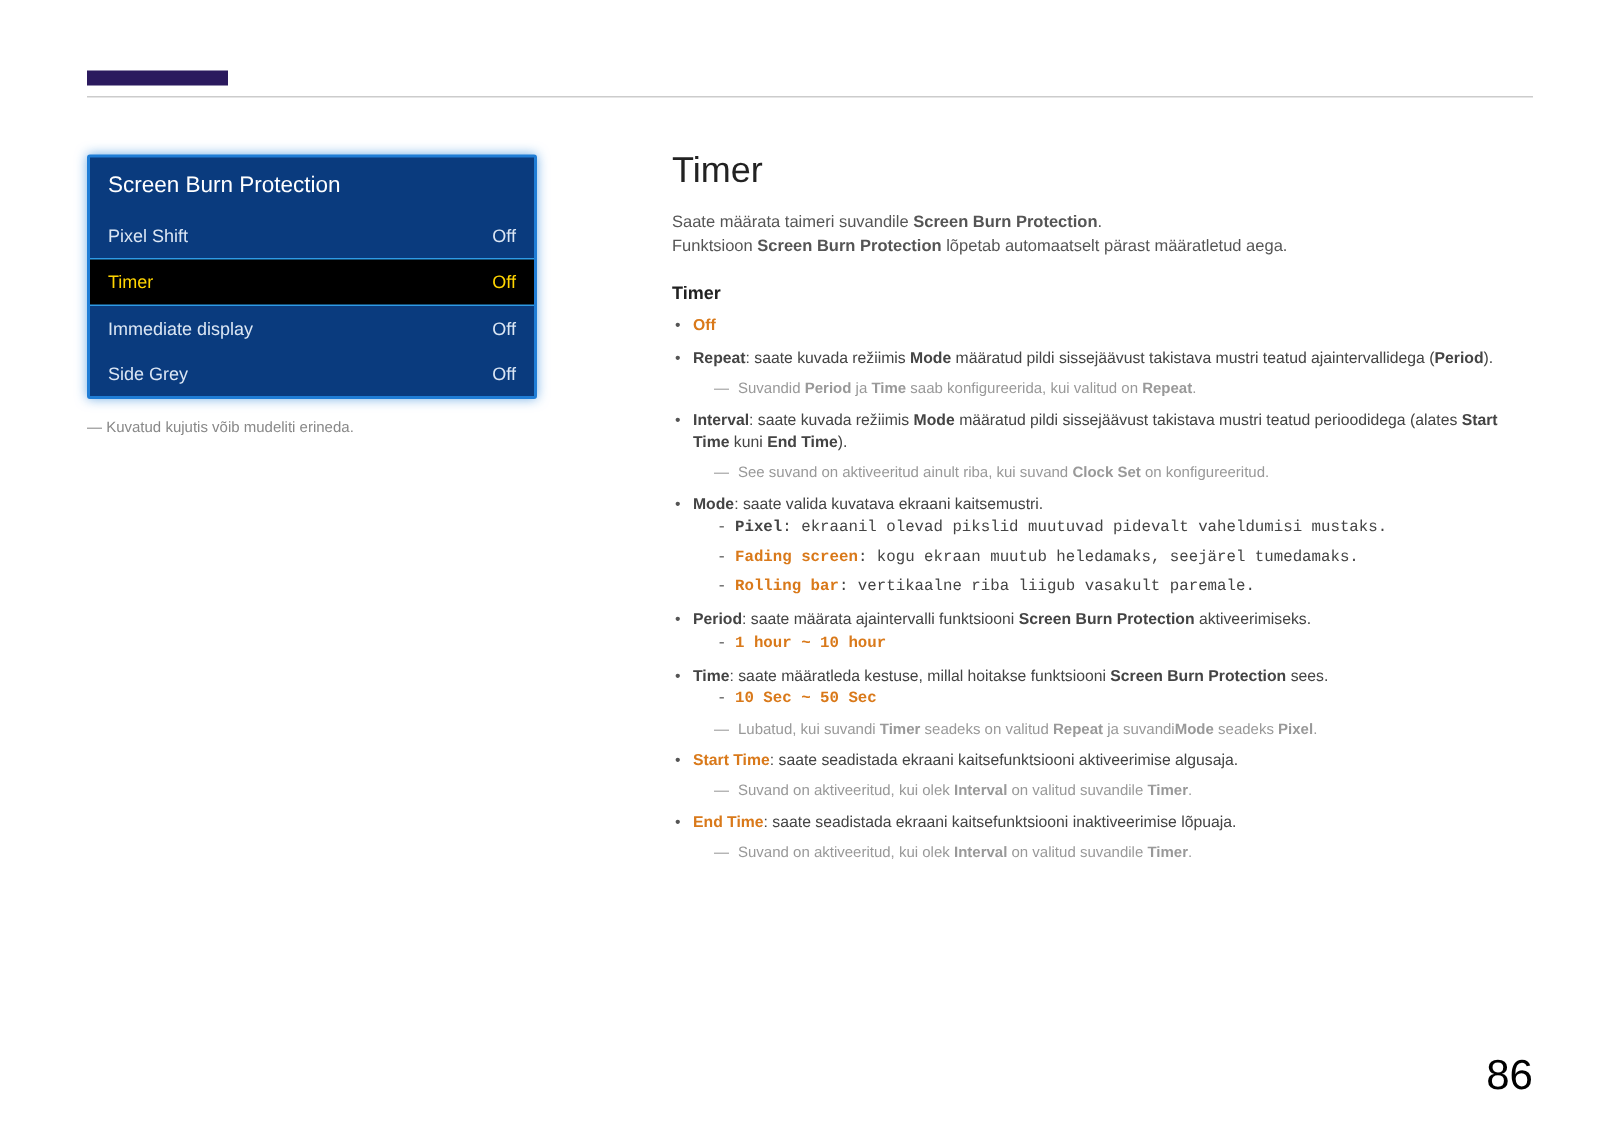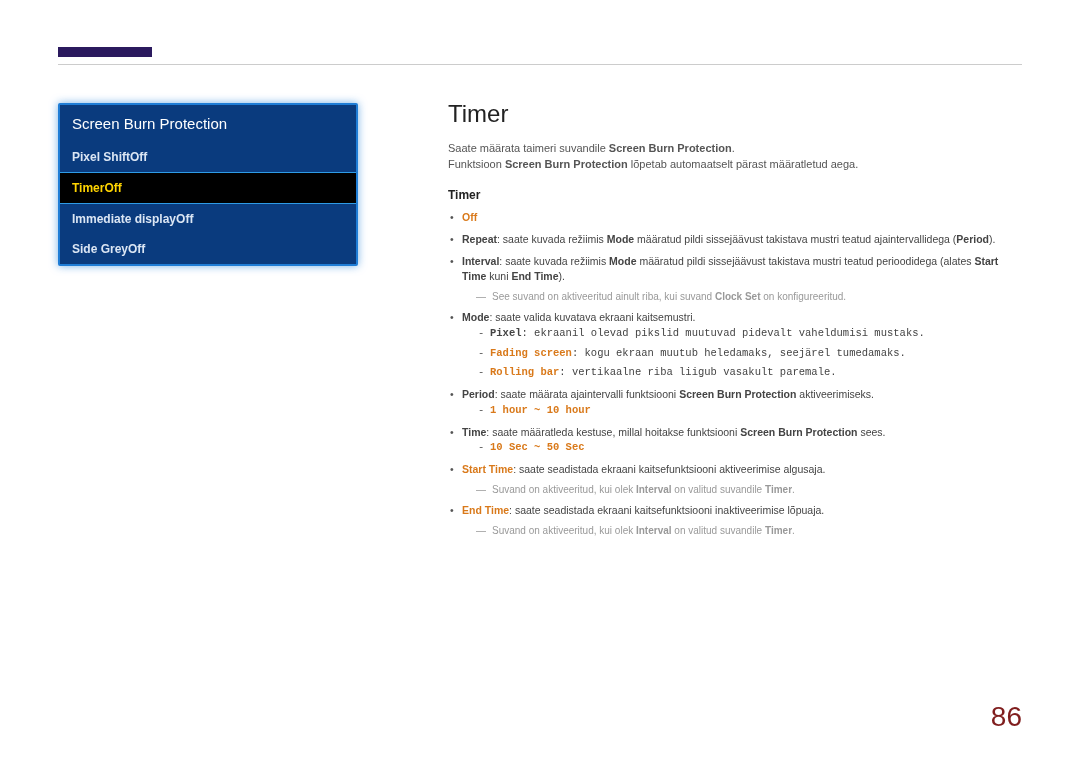--- a/index.html
+++ b/index.html
@@ -42,24 +42,25 @@
   box-shadow: 0 0 8px rgba(30,125,214,0.6);
 }
 .menu-title {
   color: #fff;
   font-size: 15px;
   font-weight: 300;
   padding: 10px 12px 10px 12px;
 }
 .menu-row {
   display: flex;
+  justify-content: space-between;
   padding: 8px 12px;
   color: #dbe6f4;
   font-size: 12px;
-  font-weight: 700;
+  font-weight: 400;
 }
 .menu-row.sel {
   background: #000;
   color: #ffd400;
   border: 1px solid #2e9be6;
   margin: 0 -1px;
 }
 .footnote {
   color: #888;
   font-size: 10px;
@@ -99,21 +100,21 @@
 ul.b2 > li::before { content: "-"; position: absolute; left: -12px; color: #555; }
 
 .bold { font-weight: 700; }
 .orange { color: #d9791a; font-weight: 700; }
 
 .page-num {
   position: absolute;
   right: 58px;
   bottom: 30px;
   font-size: 28px;
-  color: #7f1d1d;
+  color: #000000;
   font-weight: 300;
 }
 </style>
 </head>
 <body>
 
 <div class="top-marker"></div>
 <div class="top-rule"></div>
 
 <div class="left-col">
@@ -129,38 +130,42 @@
     </div>
     <div class="menu-row">
       <span>Immediate display</span>
       <span>Off</span>
     </div>
     <div class="menu-row">
       <span>Side Grey</span>
       <span>Off</span>
     </div>
   </div>
+  <div class="footnote">Kuvatud kujutis võib mudeliti erineda.</div>
 </div>
 
 <div class="right-col">
   <div class="h-timer">Timer</div>
   <p class="para">
     <span>Saate määrata taimeri suvandile </span><span class="bold">Screen Burn Protection</span><span>.</span>
   </p>
   <p class="para">
     <span>Funktsioon </span><span class="bold">Screen Burn Protection</span><span> lõpetab automaatselt pärast määratletud aega.</span>
   </p>
 
   <div class="sub-h">Timer</div>
 
   <ul class="b1">
     <li><span class="orange">Off</span></li>
 
     <li>
       <span class="bold">Repeat</span><span>: saate kuvada režiimis </span><span class="bold">Mode</span><span> määratud pildi sissejäävust takistava mustri teatud ajaintervallidega (</span><span class="bold">Period</span><span>).</span>
+      <div class="dash-note">
+        <span>Suvandid </span><span class="bold">Period</span><span> ja </span><span class="bold">Time</span><span> saab konfigureerida, kui valitud on </span><span class="bold">Repeat</span><span>.</span>
+      </div>
     </li>
 
     <li>
       <span class="bold">Interval</span><span>: saate kuvada režiimis </span><span class="bold">Mode</span><span> määratud pildi sissejäävust takistava mustri teatud perioodidega (alates </span><span class="bold">Start Time</span><span> kuni </span><span class="bold">End Time</span><span>).</span>
       <div class="dash-note">
         <span>See suvand on aktiveeritud ainult riba, kui suvand </span><span class="bold">Clock Set</span><span> on konfigureeritud.</span>
       </div>
     </li>
 
     <li>
@@ -177,20 +182,23 @@
       <ul class="b2">
           <li><span class="orange">1 hour ~ 10 hour</span></li>
         </ul>
     </li>
 
     <li>
       <span class="bold">Time</span><span>: saate määratleda kestuse, millal hoitakse funktsiooni </span><span class="bold">Screen Burn Protection</span><span> sees.</span>
       <ul class="b2">
           <li><span class="orange">10 Sec ~ 50 Sec</span></li>
         </ul>
+      <div class="dash-note">
+        <span>Lubatud, kui suvandi </span><span class="bold">Timer</span><span> seadeks on valitud </span><span class="bold">Repeat</span><span> ja suvandi</span><span class="bold">Mode</span><span> seadeks </span><span class="bold">Pixel</span><span>.</span>
+      </div>
     </li>
 
     <li>
       <span class="orange">Start Time</span><span>: saate seadistada ekraani kaitsefunktsiooni aktiveerimise algusaja.</span>
       <div class="dash-note">
         <span>Suvand on aktiveeritud, kui olek </span><span class="bold">Interval</span><span> on valitud suvandile </span><span class="bold">Timer</span><span>.</span>
       </div>
     </li>
 
     <li>

